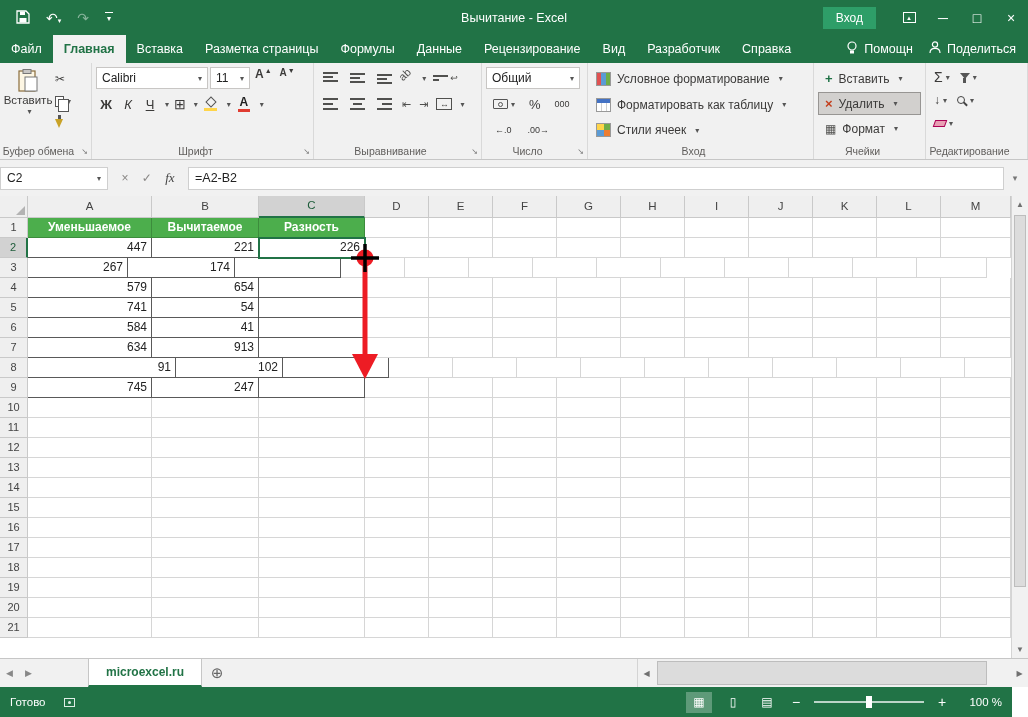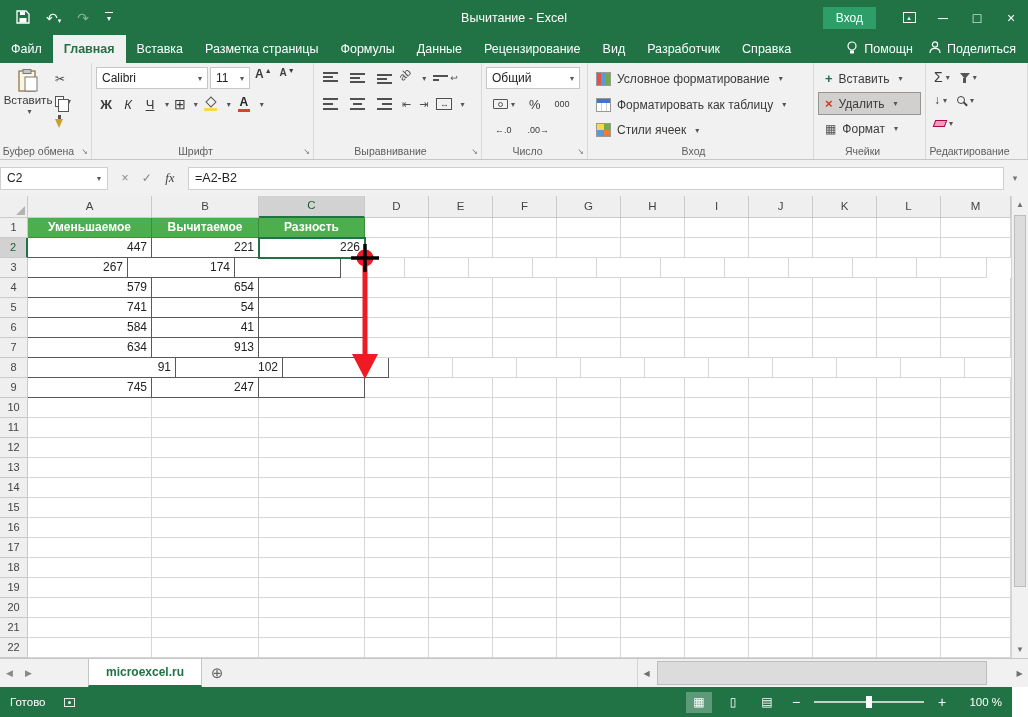--- a/index.html
+++ b/index.html
@@ -861,36 +861,20 @@
       <div class="cell" style="width: 64px;"></div>
       <div class="cell" style="width: 64px;"></div>
       <div class="cell" style="width: 64px;"></div>
       <div class="cell" style="width: 64px;"></div>
       <div class="cell" style="width: 64px;"></div>
       <div class="cell" style="width: 64px;"></div>
       <div class="cell" style="width: 64px;"></div>
       <div class="cell" style="width: 64px;"></div>
       <div class="cell" style="width: 70px;"></div>
     </div>
-    <div class="grow">
-      <div class="rowh">22</div>
-      <div class="cell" style="width: 124px;"></div>
-      <div class="cell" style="width: 107px;"></div>
-      <div class="cell" style="width: 106px;"></div>
-      <div class="cell" style="width: 64px;"></div>
-      <div class="cell" style="width: 64px;"></div>
-      <div class="cell" style="width: 64px;"></div>
-      <div class="cell" style="width: 64px;"></div>
-      <div class="cell" style="width: 64px;"></div>
-      <div class="cell" style="width: 64px;"></div>
-      <div class="cell" style="width: 64px;"></div>
-      <div class="cell" style="width: 64px;"></div>
-      <div class="cell" style="width: 64px;"></div>
-      <div class="cell" style="width: 70px;"></div>
-    </div>
   </div>
 
 <div class="vscroll">
   <div class="vbtn">▲</div>
   <div class="vtrack">
       <div class="vthumb"></div>
     </div>
   <div class="vbtn">▼</div>
 </div>
 

